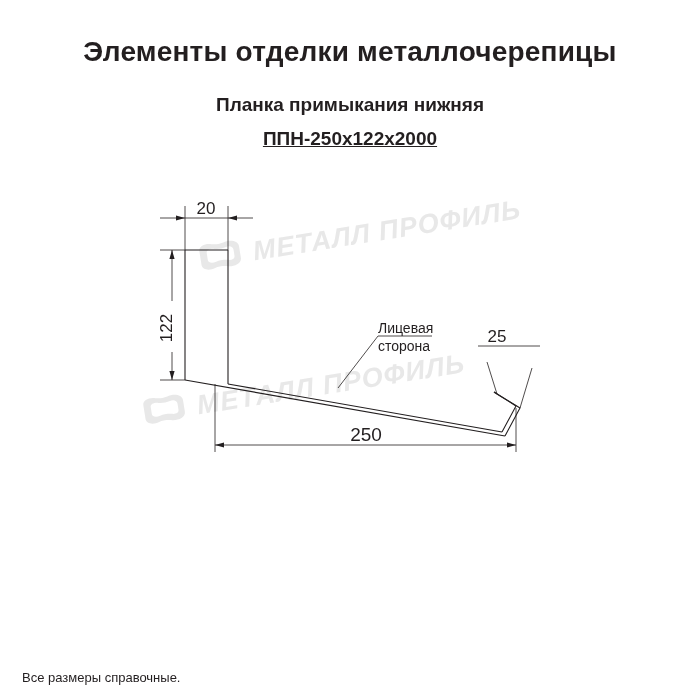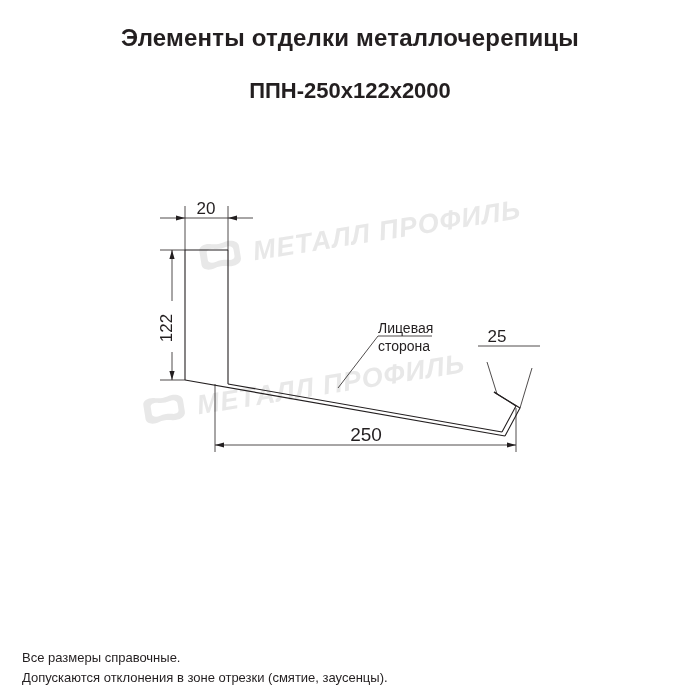--- a/index.html
+++ b/index.html
@@ -18,34 +18,35 @@
   .page {
     position: relative;
     width: 700px;
     height: 700px;
   }
   .title-block {
     text-align: center;
     padding-top: 24px;
   }
   .main-title {
-    font-size: 24px;
+    font-size: 28px;
     font-weight: bold;
     letter-spacing: 0.2px;
-    margin: 0 0 26px 0;
+    margin: 12px 0 26px 0;
   }
   .sub-title {
     font-size: 19px;
     font-weight: bold;
     margin: 0 0 12px 0;
   }
   .code-title {
-    font-size: 22px;
+    font-size: 19px;
     font-weight: bold;
     margin: 0;
+    text-decoration: underline;
   }
   .drawing {
     position: absolute;
     left: 0;
     top: 156px;
     width: 700px;
     height: 360px;
   }
   .watermark {
     position: absolute;
@@ -89,20 +90,21 @@
     fill: #231f20;
   }
 </style>
 </head>
 <body>
 
 <div class="page">
 
   <div class="title-block">
     <h1 class="main-title">Элементы отделки металлочерепицы</h1>
+    <h2 class="sub-title">Планка примыкания нижняя</h2>
     <h3 class="code-title">ППН-250х122х2000</h3>
   </div>
 
   <div class="watermark wm1">
     <span class="wm-logo">
       <svg width="46" height="30" viewBox="0 0 46 30">
         <path d="M3 8 C3 3, 10 1, 16 3 C20 4, 24 4, 28 3 C34 1, 43 3, 43 9
                  L43 21 C43 27, 34 29, 28 27 C24 26, 20 26, 16 27 C10 29, 3 27, 3 22 Z
                  M10 11 C10 8, 14 7, 18 8 C22 9, 26 9, 30 8 C34 7, 37 9, 37 12
                  L37 18 C37 21, 34 22, 30 21 C26 20, 22 20, 18 21 C14 22, 10 21, 10 18 Z" fill="#e8e8e8" fill-rule="evenodd"></path>
@@ -179,16 +181,15 @@
         <path d="M215 289 L224 286.4 L224 291.6 Z" fill="#231f20" stroke="none"></path>
         <path d="M516 289 L507 286.4 L507 291.6 Z" fill="#231f20" stroke="none"></path>
       </g>
       <text x="366" y="285" text-anchor="middle" font-size="19">250</text>
 
     </svg>
   </div>
 
   <div class="footnotes">
     <div>Все размеры справочные.</div>
-    <div>Допускаются отклонения в зоне отрезки (смятие, заусенцы).</div>
   </div>
 
 </div>
 
 </body></html>

